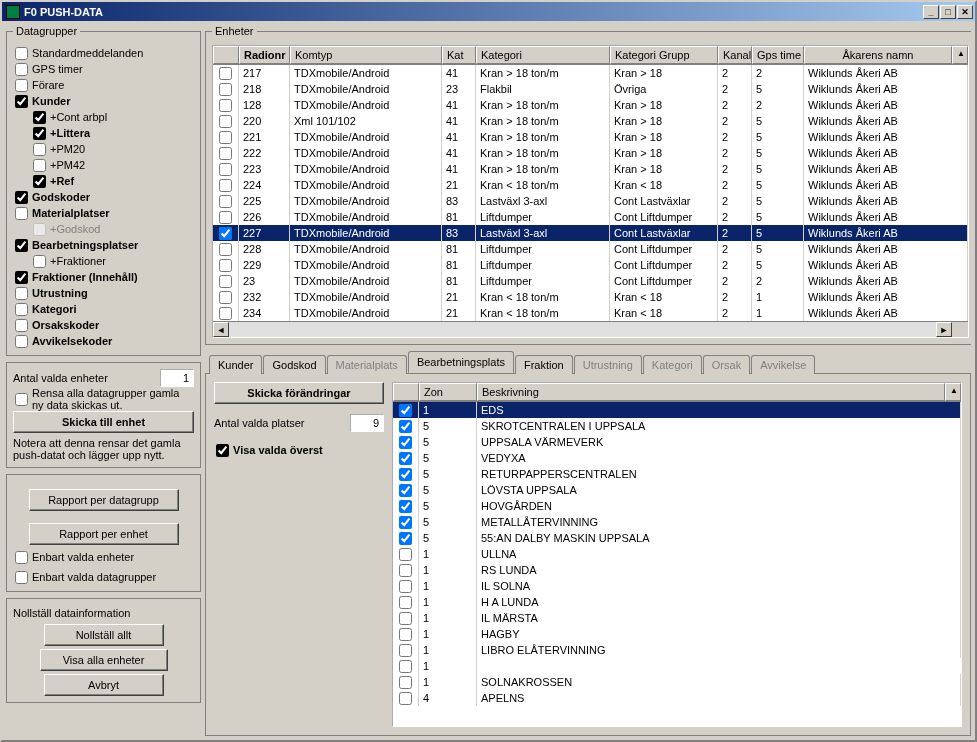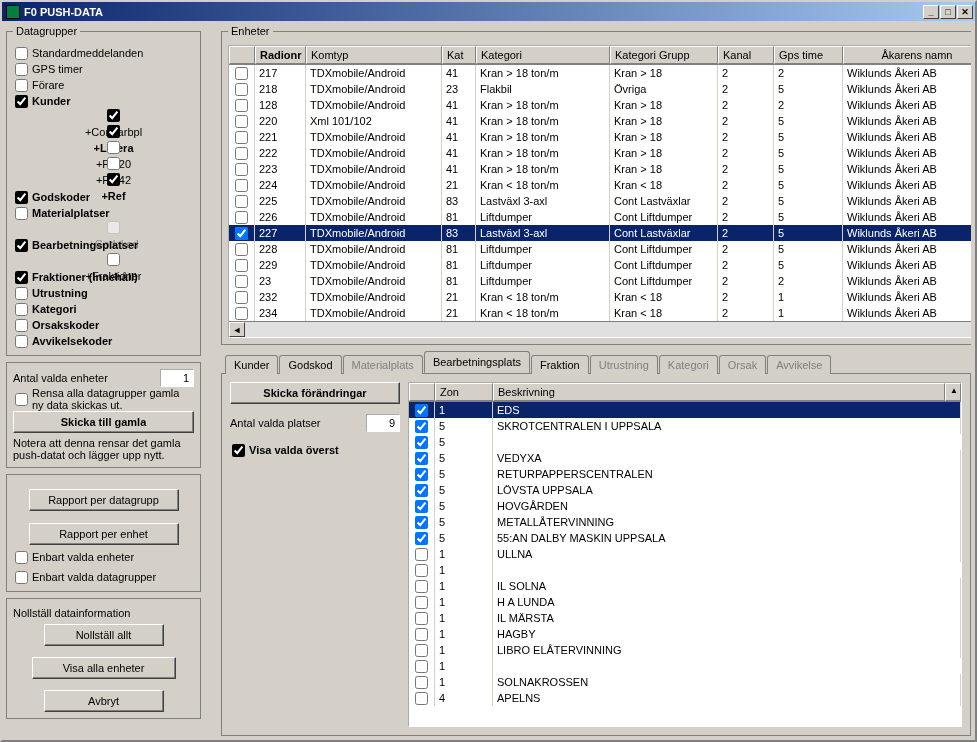--- a/index.html
+++ b/index.html
@@ -5,29 +5,29 @@
 * { box-sizing: border-box; margin: 0; padding: 0; }
 body { font-family: "Tahoma", Arial, sans-serif; font-size: 11px; background: #d4d0c8; width: 977px; height: 742px; overflow: hidden; }
 
 .window { border: 2px solid #808080; border-top-color: #d4d0c8; border-left-color: #d4d0c8; width: 977px; height: 742px; display: flex; flex-direction: column; background: #d4d0c8; }
 .title-bar { background: linear-gradient(to right, #0a246a, #a6caf0); height: 19px; display: flex; align-items: center; justify-content: space-between; padding: 0 2px; }
 .title-bar-left { display: flex; align-items: center; gap: 4px; color: #fff; font-weight: bold; font-size: 11px; padding-left: 2px; }
 .title-icon { width: 14px; height: 14px; background: #008040; border: 1px solid #000; display: inline-block; }
 .title-buttons { display: flex; gap: 1px; }
 .title-btn { width: 16px; height: 14px; background: #d4d0c8; border: 1px solid #fff; border-right-color: #404040; border-bottom-color: #404040; font-size: 9px; font-family: Arial; font-weight: bold; display: flex; align-items: center; justify-content: center; cursor: pointer; }
 
-.client { display: flex; flex: 1; padding: 4px; gap: 20px; overflow: hidden; }
+.client { display: flex; flex: 1; padding: 4px; gap: 4px; overflow: hidden; }
 .left-col { width: 195px; display: flex; flex-direction: column; gap: 6px; }
 .right-col { flex: 1; display: flex; flex-direction: column; gap: 6px; overflow: hidden; }
 
 fieldset { border: 1px solid #808080; border-radius: 0; padding: 8px 6px 6px 6px; background: #d4d0c8; }
 fieldset > legend { font-size: 11px; padding: 0 3px; }
 
 .check-row { display: flex; align-items: center; gap: 4px; height: 16px; padding-left: 2px;}
-.check-row.indent1 { padding-left: 20px; flex-direction: column; }
+.check-row.indent1 { padding-left: 20px; }
 .check-row input[type=checkbox] { width: 13px; height: 13px; margin: 0; accent-color: #000; }
 .check-row input[type=checkbox]:disabled + span { color: #808080; }
 .bold { font-weight: bold; }
 
 .panel { border: 1px solid #808080; padding: 6px; display: flex; flex-direction: column; gap: 4px; }
 .field-row { display: flex; align-items: center; justify-content: space-between; gap: 4px; }
 .text-in-sunken { border: 1px inset #fff; background: #fff; width: 34px; height: 18px; text-align: right; padding: 1px 4px; font-family: inherit; font-size: 11px; }
 .note { font-size: 11px; }
 
 button.classic { background: #d4d0c8; border: 1px solid #fff; border-right-color: #404040; border-bottom-color: #404040; box-shadow: inset -1px -1px #808080, inset 1px 1px #d4d0c8; height: 22px; font-family: inherit; font-size: 11px; cursor: pointer; padding: 0 6px; width: 100%; }
@@ -41,21 +41,21 @@
 .grid-row { display: flex; height: 16px; }
 .grid-row.sel { background: #0a246a; color: #fff; }
 .gc { padding: 0 4px; font-size: 11px; overflow: hidden; white-space: nowrap; border-right: 1px solid #d4d0c8; display: flex; align-items: center; }
 .gc.chk { justify-content: center; }
 .gc.chk input { width: 13px; height: 13px; margin: 0; }
 .hscroll { height: 16px; background: #d4d0c8; display: flex; align-items: stretch; border-top: 1px solid #808080;}
 .hscroll .arrow { width: 16px; background: #d4d0c8; border: 1px solid #fff; border-right-color:#404040; border-bottom-color:#404040; font-size:9px; display:flex; align-items:center; justify-content:center;}
 .hscroll .track { flex:1; background:#e0e0e0;}
 
 
-.e-c0{width:26px} .e-c1{width:51px;text-align:right;padding-right:6px} .e-c2{width:136px} .e-c3{width:34px} .e-c4{width:134px} .e-c5{width:108px} .e-c6{width:56px} .e-c7{width:69px} .e-c8{width:148px;flex:1}
+.e-c0{width:26px} .e-c1{width:51px;text-align:right;padding-right:6px} .e-c2{width:152px} .e-c3{width:34px} .e-c4{width:134px} .e-c5{width:108px} .e-c6{width:34px} .e-c7{width:52px} .e-c8{width:148px;flex:1}
 
 
 .tabstrip { display: flex; align-items: flex-end; padding-left: 4px; height: 22px; }
 .tab { background: #d4d0c8; border: 1px solid #808080; border-bottom: none; border-top-left-radius: 3px; border-top-right-radius: 3px; padding: 3px 8px; font-size: 11px; margin-right: 1px; cursor: pointer; position: relative; top: 1px; }
 .tab.active { background: #d4d0c8; padding-top:4px; padding-bottom:4px; top:0; border-bottom: 1px solid #d4d0c8; z-index: 2;}
 .tab.disabled { color: #808080; cursor: default; }
 .tab-panel { border: 1px solid #808080; flex: 1; background: #d4d0c8; padding: 8px; display: flex; gap: 8px; overflow:hidden;}
 
 .mid-col { display: flex; flex-direction: column; gap: 10px; width: 170px;}
 .right-grid-wrap { flex:1; display:flex; flex-direction:column;}
@@ -172,41 +172,41 @@
 
       <div class="panel">
         <div class="field-row">
           <span>Antal valda enheter</span>
           <input class="text-in-sunken" readonly="" value="1" style="">
         </div>
         <div class="check-row">
           <input type="checkbox" style="">
           <span style="line-height:1.1">Rensa alla datagrupper gamla ny data skickas ut.</span>
         </div>
-        <button class="classic bold">Skicka till gamla</button>
+        <button class="classic bold">Skicka till enhet</button>
         <div class="note">Notera att denna rensar det gamla push-datat och lägger upp nytt.</div>
       </div>
 
       <div class="panel">
         <button class="classic" style="width:150px;margin:8px auto">Rapport per datagrupp</button>
         <button class="classic" style="width:150px;margin:0 auto">Rapport per enhet</button>
         <div class="check-row">
           <input type="checkbox" style="">
           <span>Enbart valda enheter</span>
         </div>
         <div class="check-row">
           <input type="checkbox" style="">
           <span>Enbart valda datagrupper</span>
         </div>
       </div>
 
       <div class="panel" style="gap:3px">
         <div style="padding:2px 0">Nollställ datainformation</div>
         <button class="classic" style="width:120px;margin:0 auto">Nollställ allt</button>
-        <button class="classic" style="width:144px;margin:8px auto">Visa alla enheter</button>
+        <button class="classic" style="width:128px;margin:0 auto">Visa alla enheter</button>
         <button class="classic" style="width:120px;margin:0 auto">Avbryt</button>
       </div>
     </div>
 
     <div class="right-col">
       <fieldset style="flex:0 0 auto;height:320px;display:flex;flex-direction:column;padding-bottom:4px">
         <legend>Enheter</legend>
         <div class="grid-box" style="flex:1">
           <div style="display:flex;flex:1;overflow:hidden">
             <div style="flex:1;display:flex;flex-direction:column;overflow:hidden">
@@ -488,20 +488,21 @@
                       <input type="checkbox" checked="" style="">
                     </div>
                     <div class="gc p-c1">5</div>
                     <div class="gc p-c2">SKROTCENTRALEN I UPPSALA</div>
                   </div>
                   <div class="grid-row">
                     <div class="gc p-c0 chk">
                       <input type="checkbox" checked="" style="">
                     </div>
                     <div class="gc p-c1">5</div>
+                    <div class="gc p-c2">UPPSALA VÄRMEVERK</div>
                   </div>
                   <div class="grid-row">
                     <div class="gc p-c0 chk">
                       <input type="checkbox" checked="" style="">
                     </div>
                     <div class="gc p-c1">5</div>
                     <div class="gc p-c2">VEDYXA</div>
                   </div>
                   <div class="grid-row">
                     <div class="gc p-c0 chk">
@@ -543,20 +544,21 @@
                       <input type="checkbox" style="">
                     </div>
                     <div class="gc p-c1">1</div>
                     <div class="gc p-c2">ULLNA</div>
                   </div>
                   <div class="grid-row">
                     <div class="gc p-c0 chk">
                       <input type="checkbox" style="">
                     </div>
                     <div class="gc p-c1">1</div>
+                    <div class="gc p-c2">RS LUNDA</div>
                   </div>
                   <div class="grid-row">
                     <div class="gc p-c0 chk">
                       <input type="checkbox" style="">
                     </div>
                     <div class="gc p-c1">1</div>
                     <div class="gc p-c2">IL SOLNA</div>
                   </div>
                   <div class="grid-row">
                     <div class="gc p-c0 chk">

